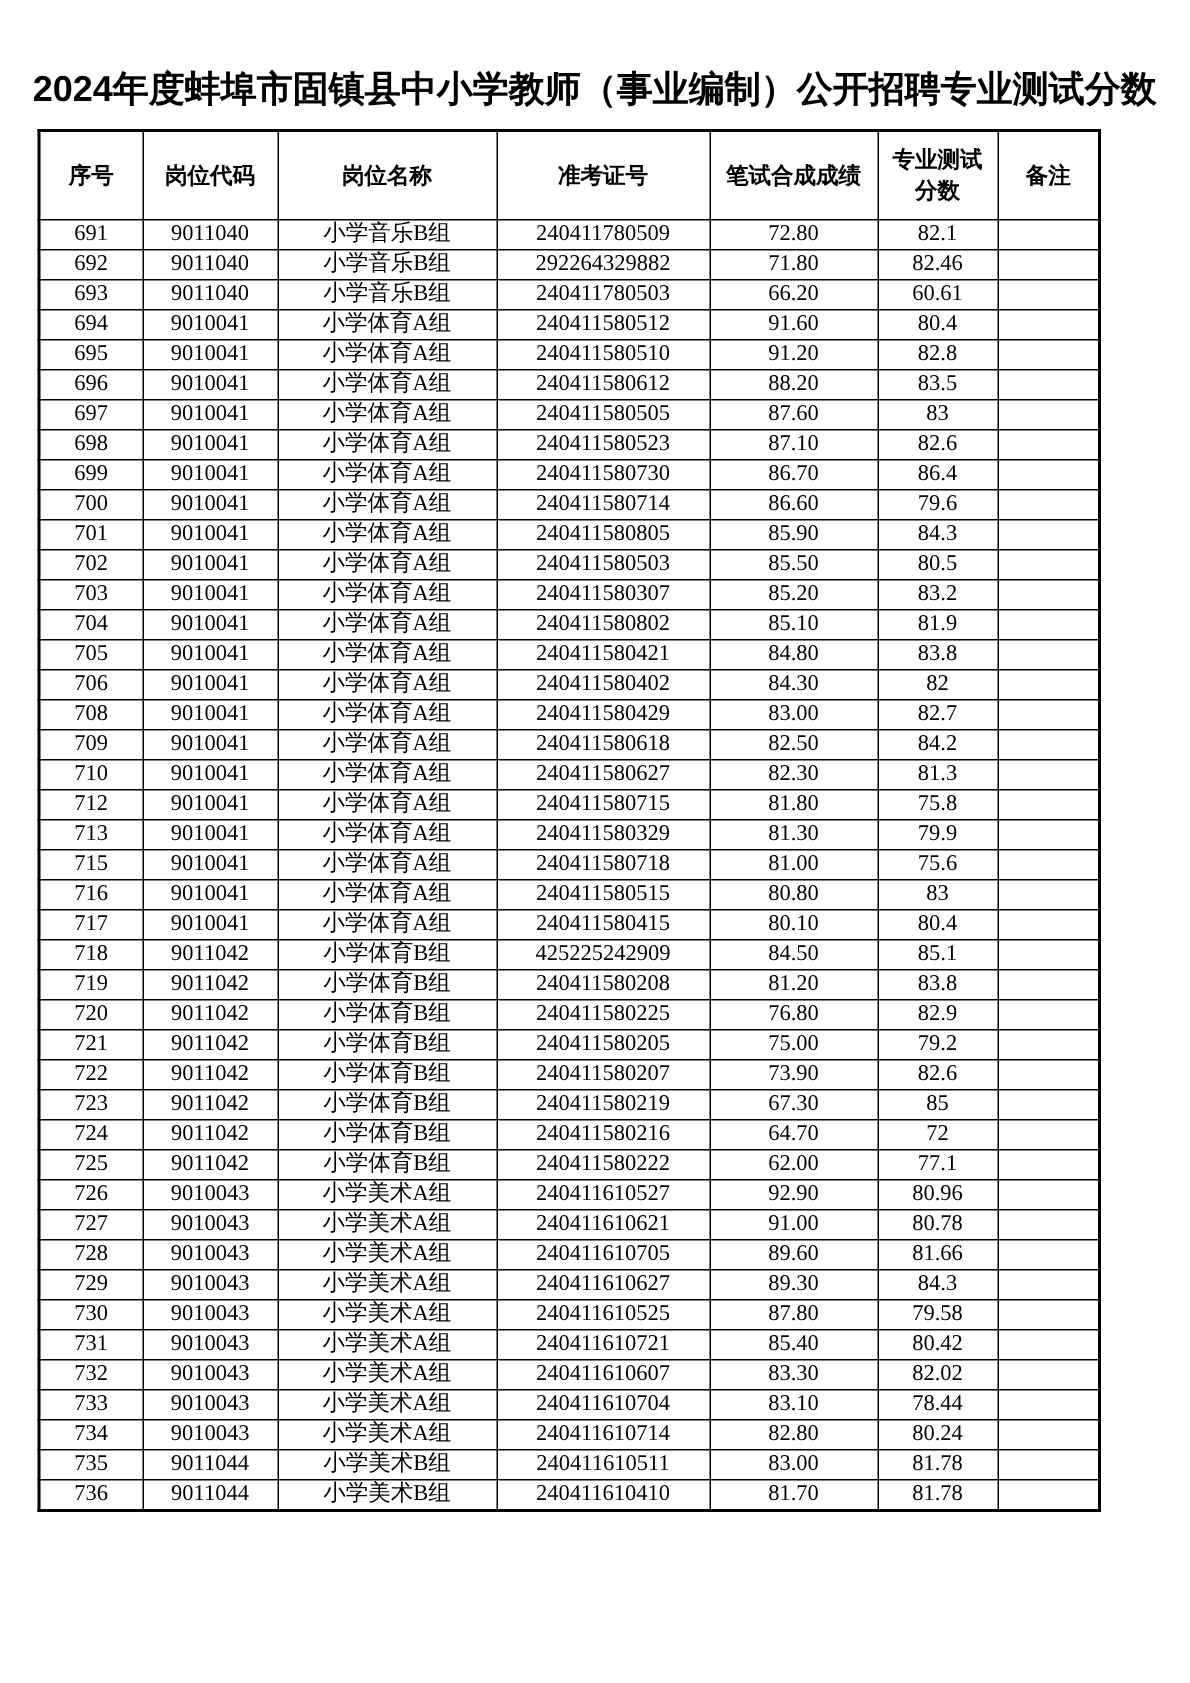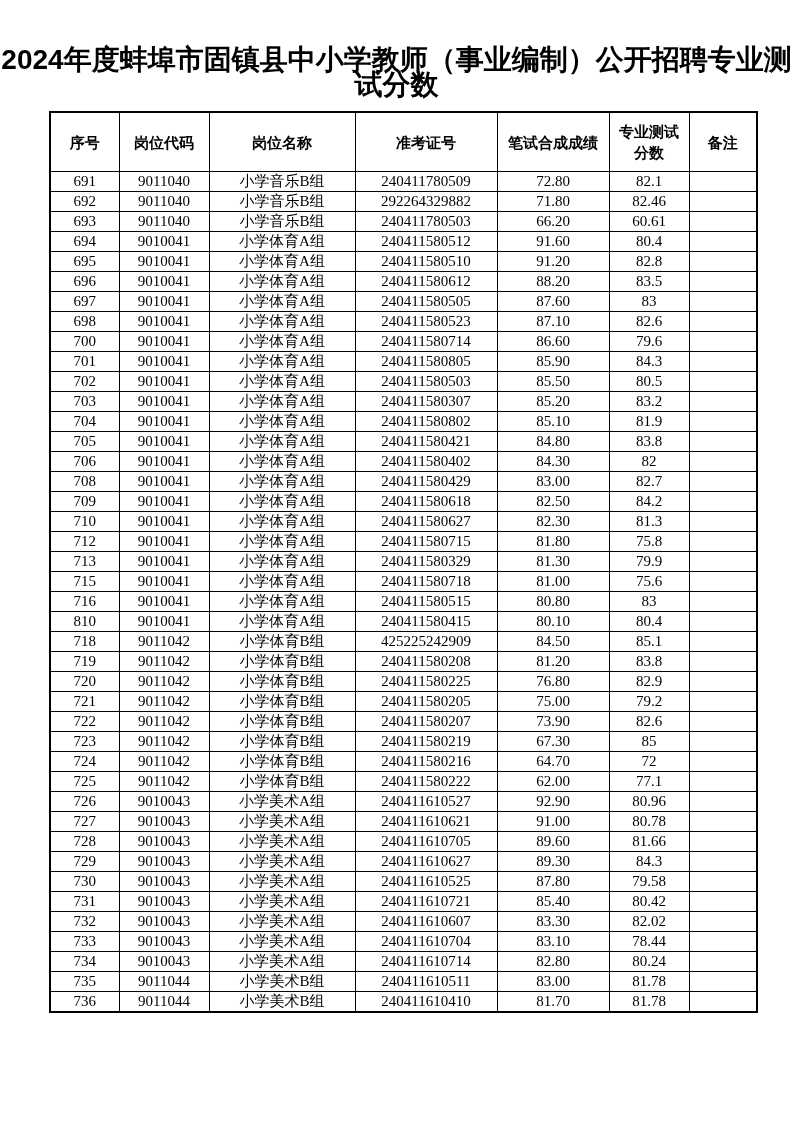--- a/index.html
+++ b/index.html
@@ -16,31 +16,31 @@
     font-family: "Liberation Serif", serif;
     color: #000000;
   }
   .page-title {
     margin: 0;
     padding-top: 47px;
     width: 793px;
     text-align: center;
     font-family: "Liberation Sans", sans-serif;
     font-weight: bold;
-    font-size: 28px;
+    font-size: 24px;
     line-height: 25px;
     color: #000000;
     letter-spacing: 0px;
   }
   table.scores {
     border-collapse: collapse;
     table-layout: fixed;
     width: 707px;
     margin-top: 14px;
-    margin-left: 49px;
+    margin-left: 25px;
     border: 2px solid #000000;
   }
   table.scores th,
   table.scores td {
     border: 1px solid #000000;
     text-align: center;
     vertical-align: middle;
     padding: 0;
     overflow: hidden;
   }
@@ -155,20 +155,29 @@
         <tr>
           <td>698</td>
           <td>9010041</td>
           <td>小学体育A组</td>
           <td>240411580523</td>
           <td>87.10</td>
           <td>82.6</td>
           <td></td>
         </tr>
         <tr>
+          <td>699</td>
+          <td>9010041</td>
+          <td>小学体育A组</td>
+          <td>240411580730</td>
+          <td>86.70</td>
+          <td>86.4</td>
+          <td></td>
+        </tr>
+        <tr>
           <td>700</td>
           <td>9010041</td>
           <td>小学体育A组</td>
           <td>240411580714</td>
           <td>86.60</td>
           <td>79.6</td>
           <td></td>
         </tr>
         <tr>
           <td>701</td>
@@ -281,21 +290,21 @@
         <tr>
           <td>716</td>
           <td>9010041</td>
           <td>小学体育A组</td>
           <td>240411580515</td>
           <td>80.80</td>
           <td>83</td>
           <td></td>
         </tr>
         <tr>
-          <td>810</td>
+          <td>717</td>
           <td>9010041</td>
           <td>小学体育A组</td>
           <td>240411580415</td>
           <td>80.10</td>
           <td>80.4</td>
           <td></td>
         </tr>
         <tr>
           <td>718</td>
           <td>9011042</td>

